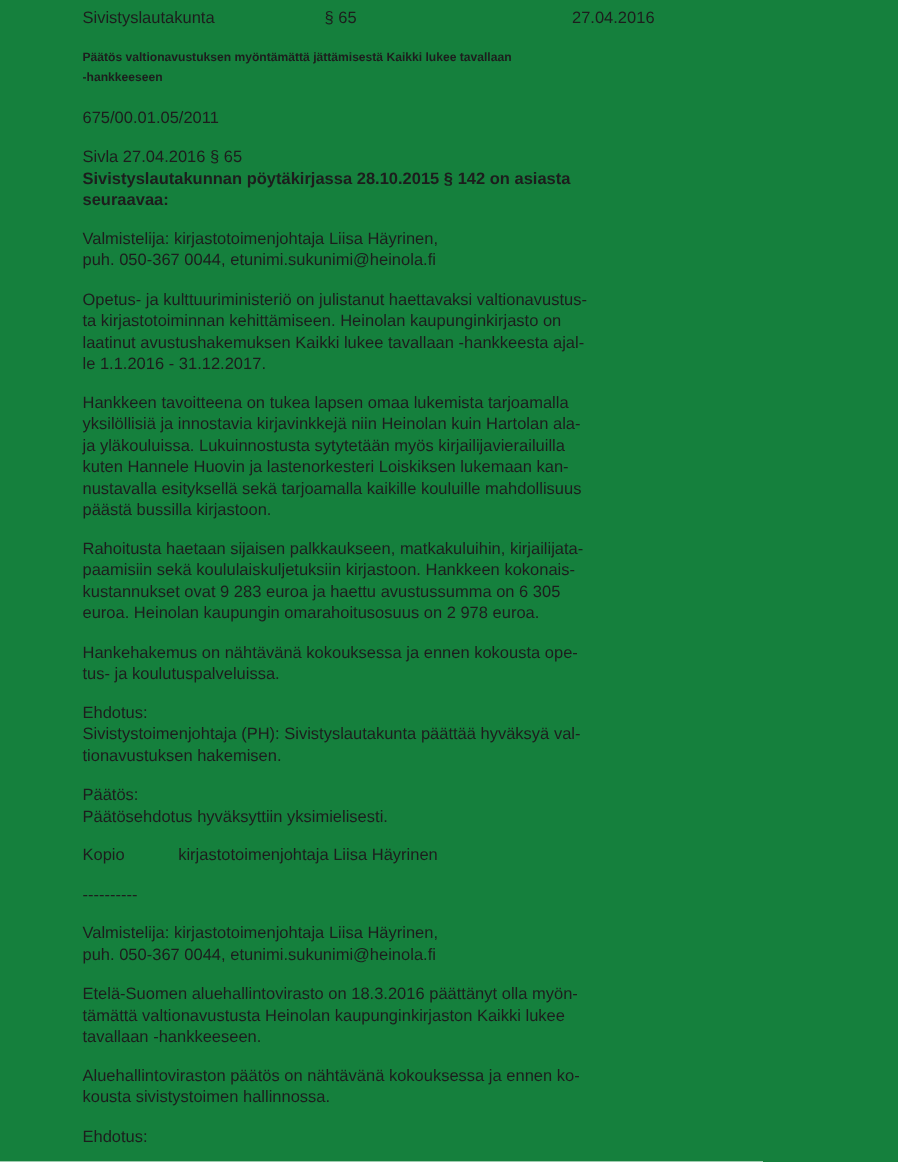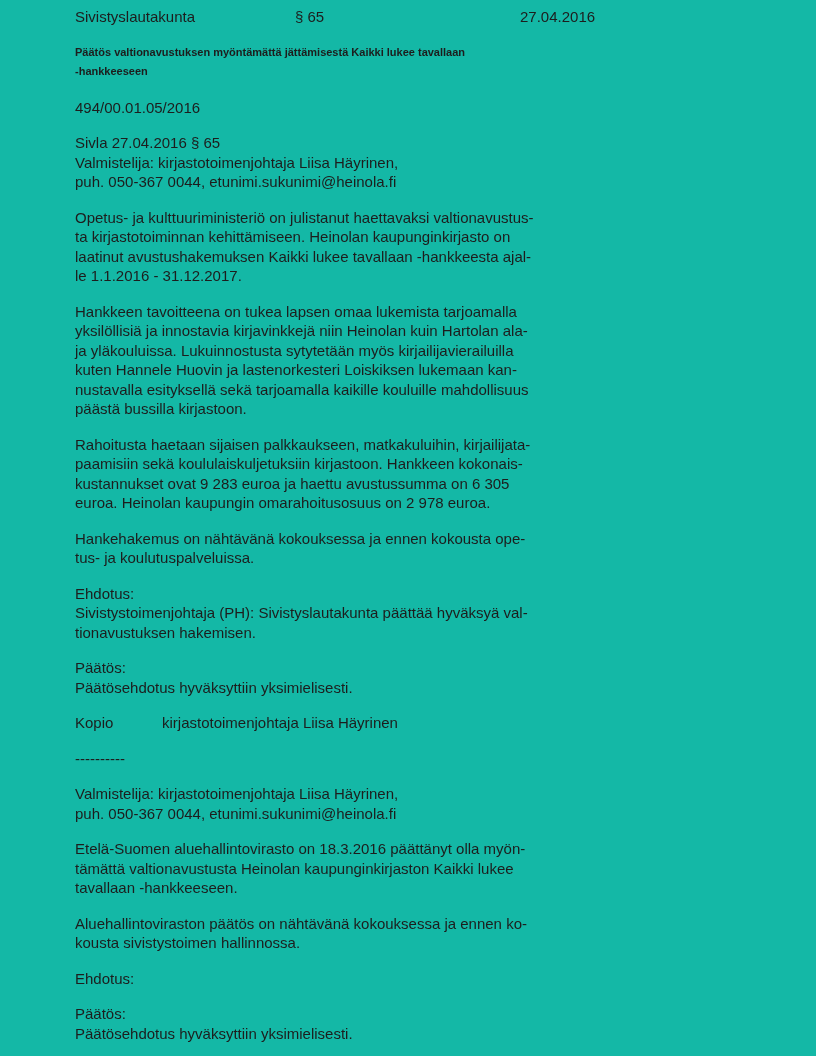--- a/index.html
+++ b/index.html
@@ -1,21 +1,21 @@
 <!DOCTYPE html>
 <html lang="fi"><head>
 <meta charset="utf-8">
 <style>
   html, body { margin: 0; padding: 0; background: #ffffff; }
   .page {
     position: relative;
     width: 816px;
     height: 1056px;
     box-sizing: border-box;
-    background: #14b8a6;
+    background: #15803d;
     padding: 7px 46px 0 75px;
     font-family: "Liberation Sans", sans-serif;
     font-size: 15px;
     line-height: 19.5px;
     color: #1d1d1d;
     overflow: hidden;
   }
   .header-row { display: flex; margin: 0 0 16px 0; }
   .h-committee { width: 220px; flex: none; }
   .h-ref { width: 225px; flex: none; }
@@ -42,25 +42,27 @@
 
   <div class="header-row">
     <span class="h-committee">Sivistyslautakunta</span>
     <span class="h-ref">§ 65</span>
     <span class="h-date">27.04.2016</span>
   </div>
 
   <h1 class="doc-title">Päätös valtionavustuksen myöntämättä jättämisestä Kaikki lukee tavallaan
 -hankkeeseen</h1>
 
-  <div class="case-number">494/00.01.05/2016</div>
+  <div class="case-number">675/00.01.05/2011</div>
 
   <div class="row">
     <div class="label">Sivla 27.04.2016 § 65</div>
     <div class="content">
+      <div class="para bold">Sivistyslautakunnan pöytäkirjassa 28.10.2015 § 142 on asiasta
+seuraavaa:</div>
       <p class="para">Valmistelija: kirjastotoimenjohtaja Liisa Häyrinen,
 puh. 050-367 0044, etunimi.sukunimi@heinola.fi</p>
       <p class="para">Opetus- ja kulttuuriministeriö on julistanut haettavaksi valtionavustus-
 ta kirjastotoiminnan kehittämiseen. Heinolan kaupunginkirjasto on
 laatinut avustushakemuksen Kaikki lukee tavallaan -hankkeesta ajal-
 le 1.1.2016 - 31.12.2017.</p>
       <p class="para">Hankkeen tavoitteena on tukea lapsen omaa lukemista tarjoamalla
 yksilöllisiä ja innostavia kirjavinkkejä niin Heinolan kuin Hartolan ala-
 ja yläkouluissa. Lukuinnostusta sytytetään myös kirjailijavierailuilla
 kuten Hannele Huovin ja lastenorkesteri Loiskiksen lukemaan kan-

